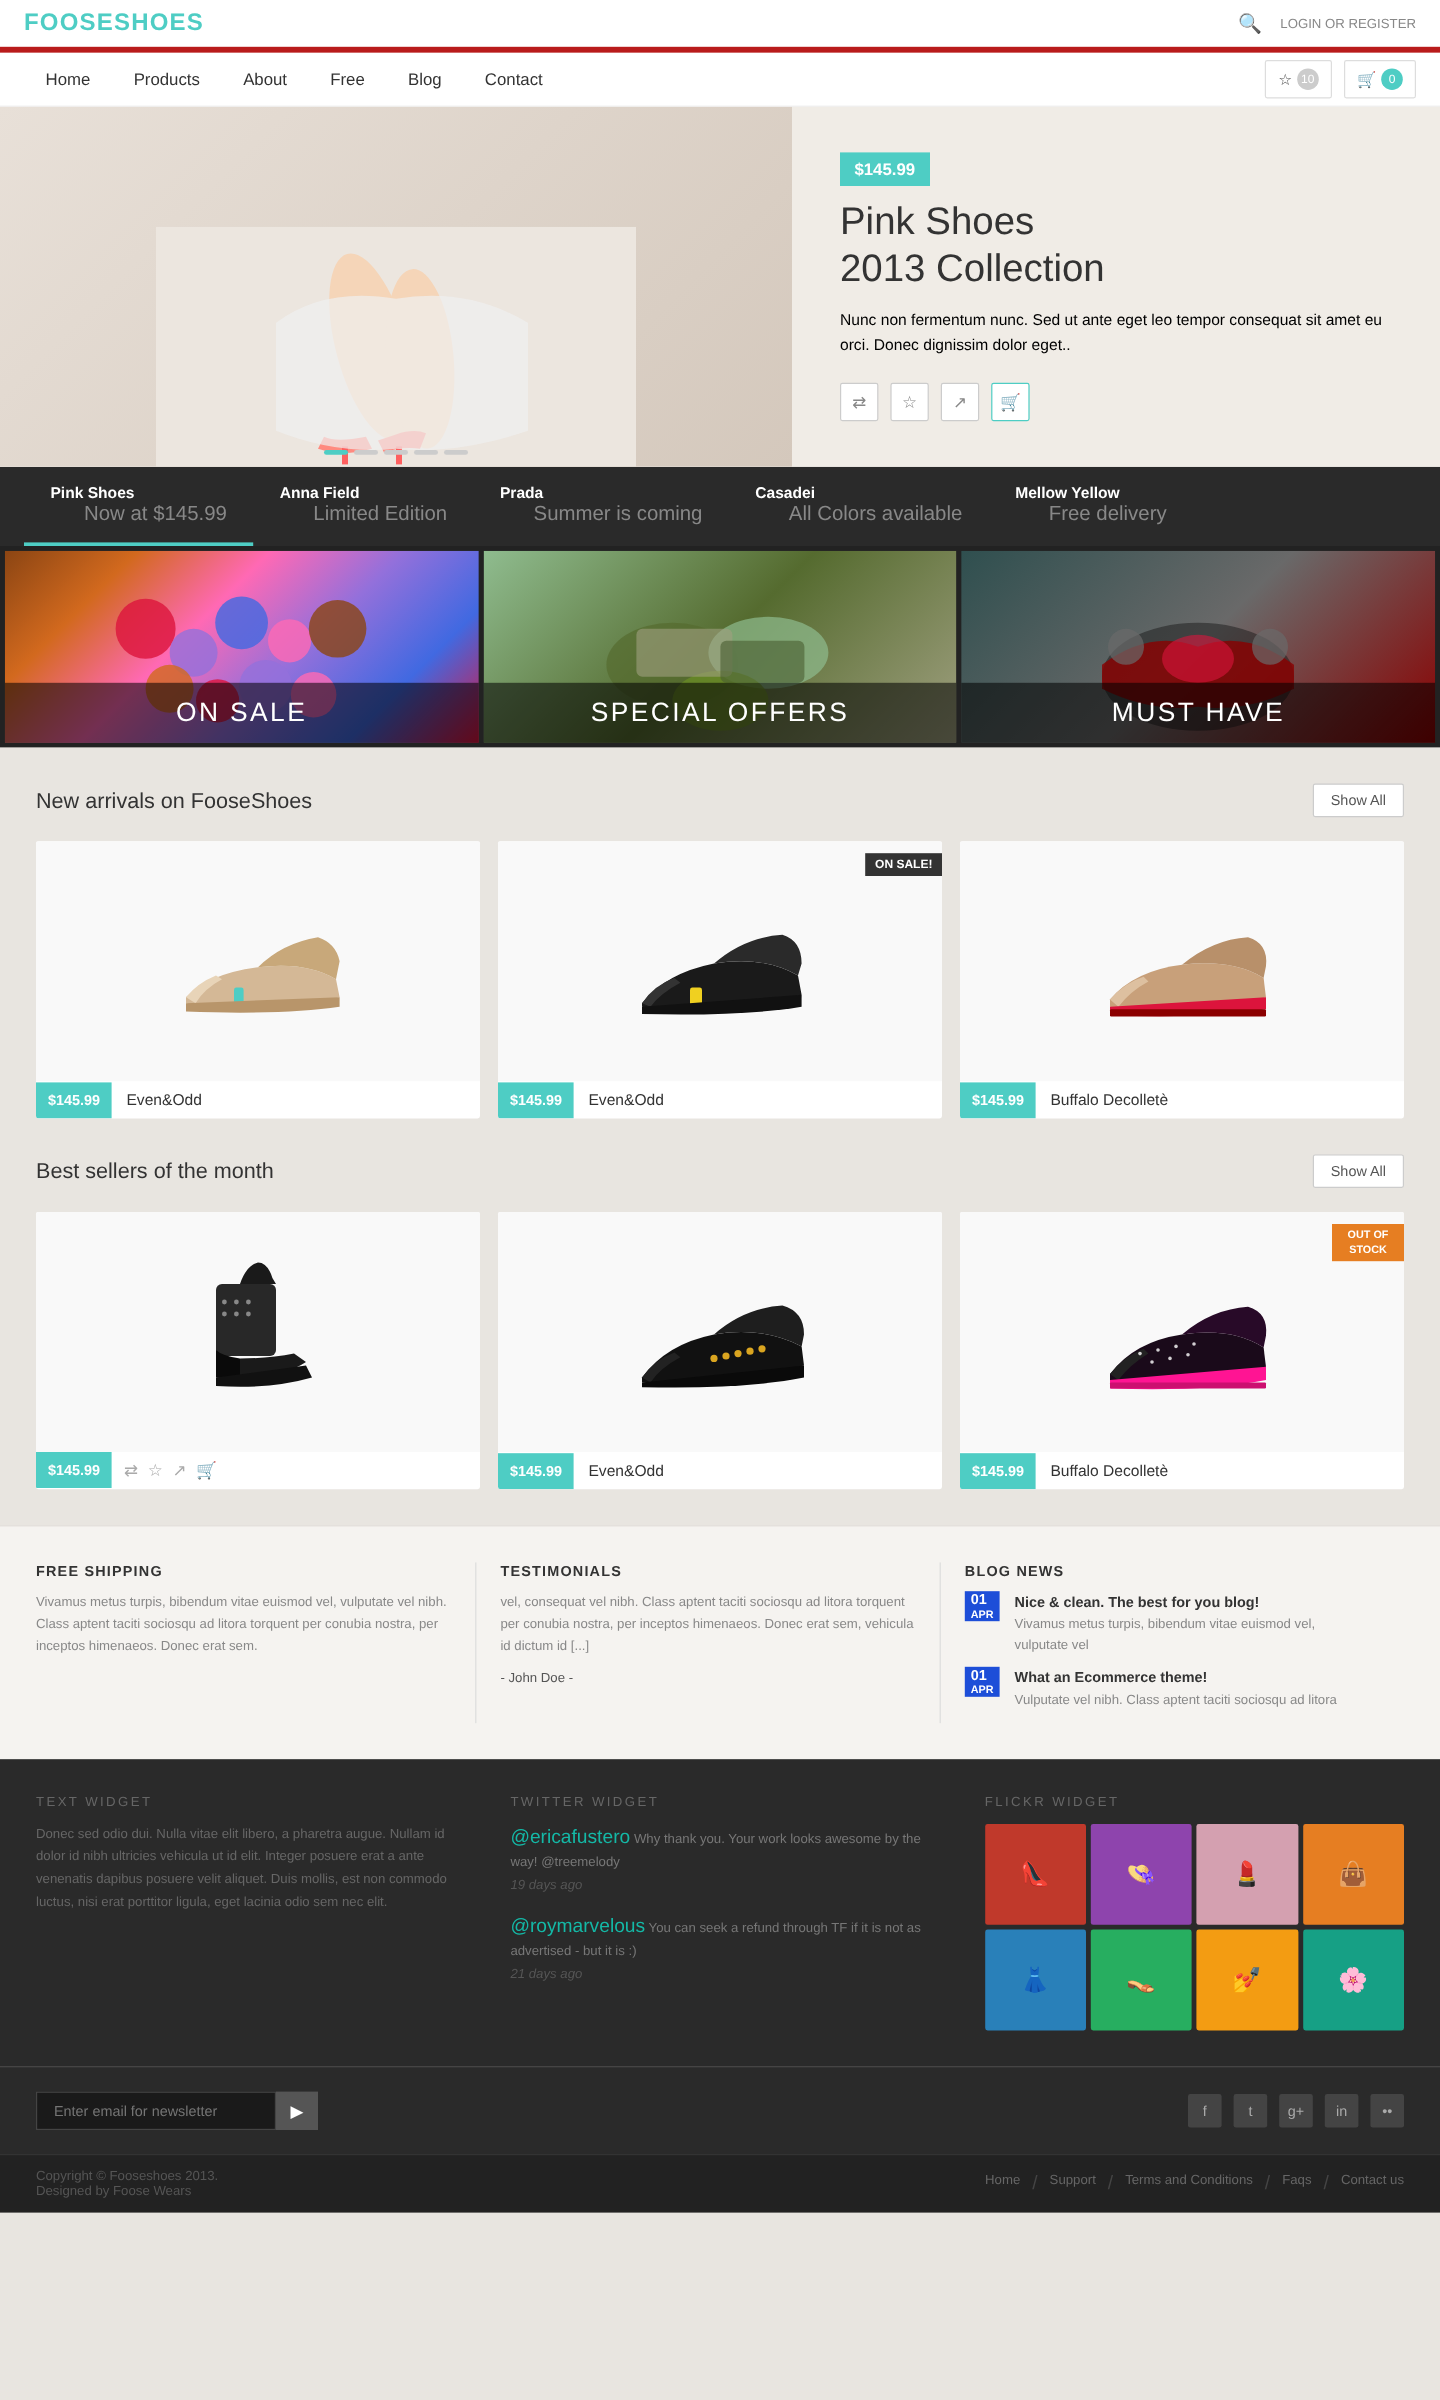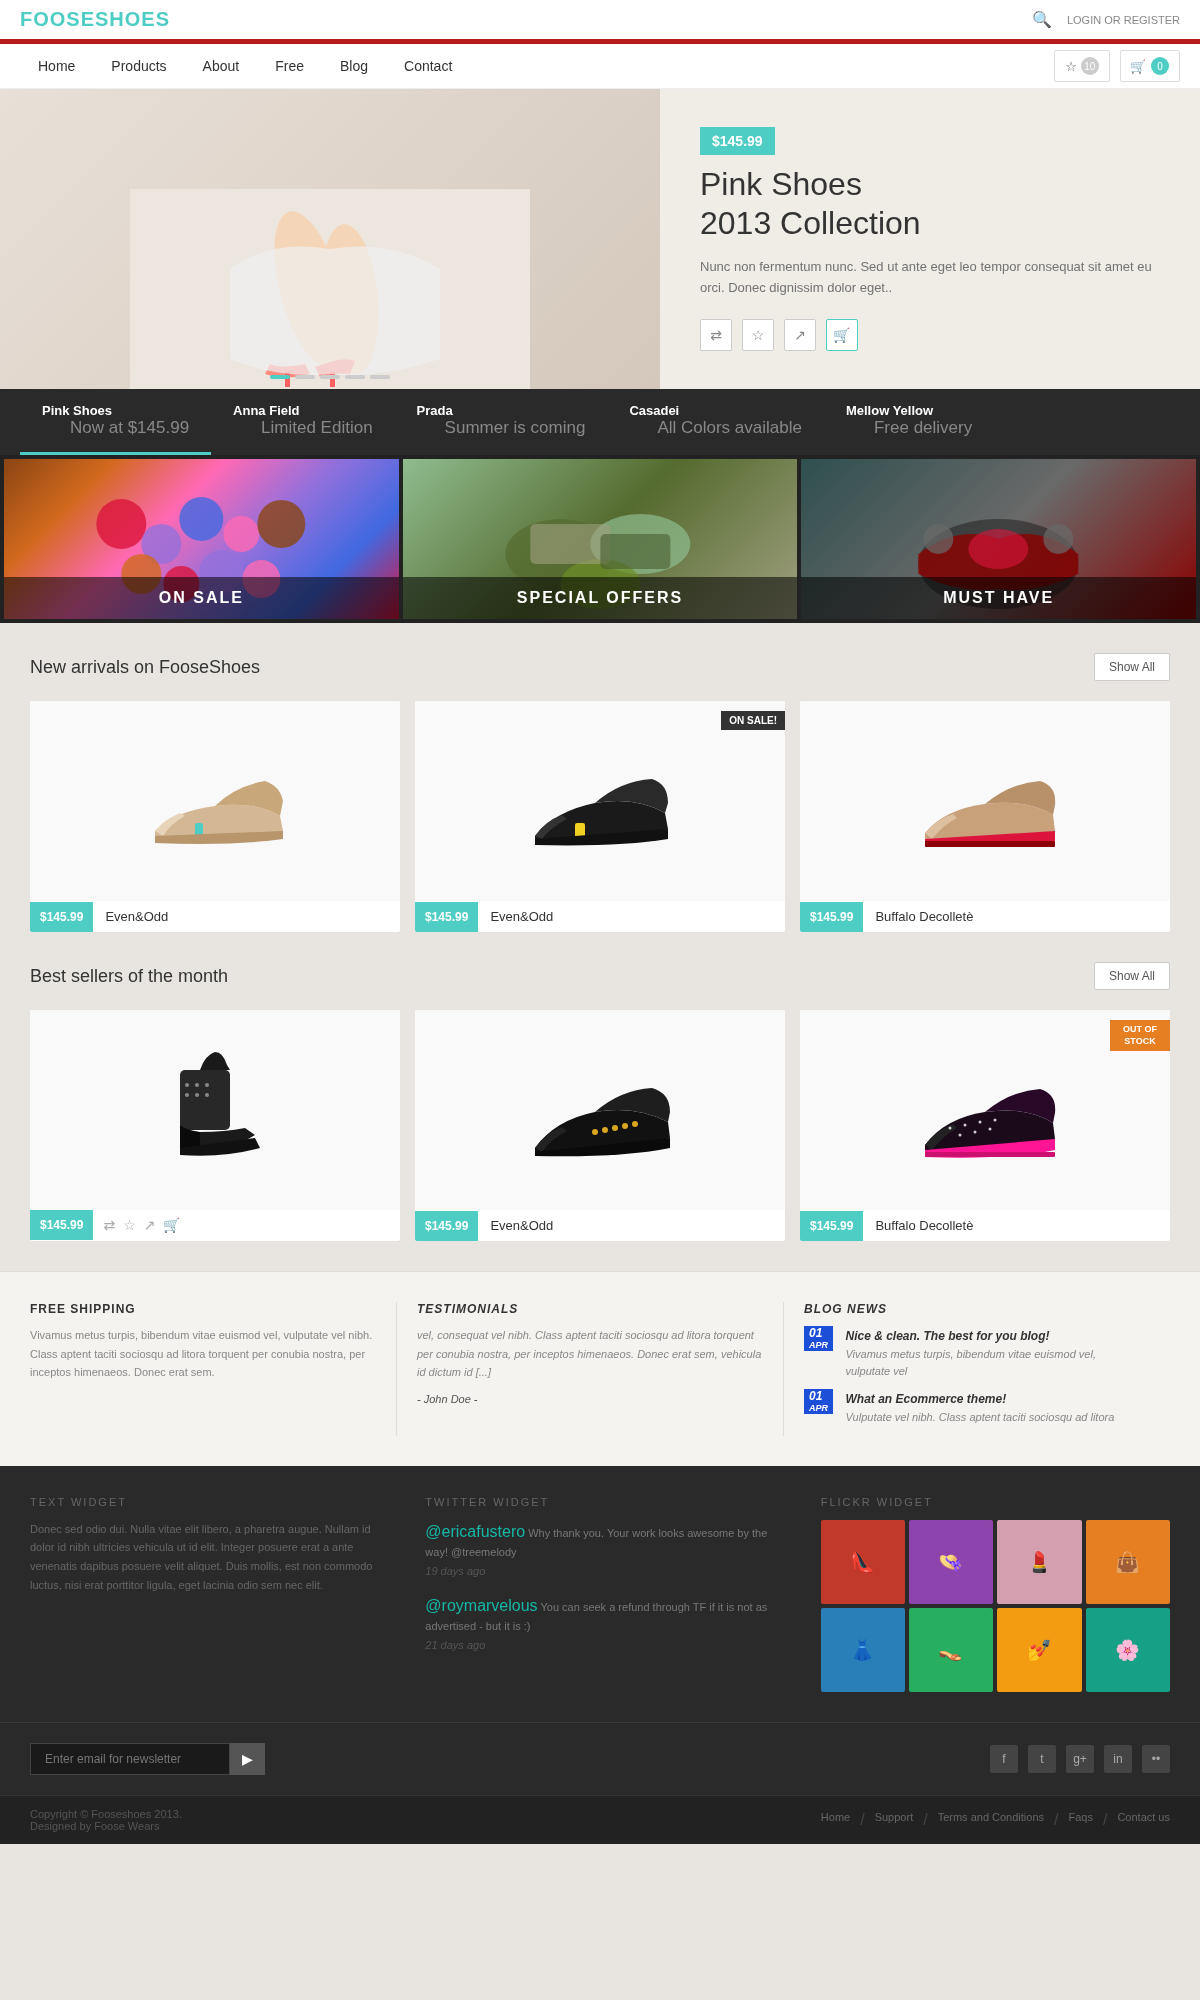--- a/index.html
+++ b/index.html
@@ -136,21 +136,21 @@
     }
     .hero-title {
       font-size: 32px;
       font-weight: 300;
       color: #333;
       line-height: 1.2;
       margin-bottom: 15px;
     }
     .hero-desc {
       font-size: 13px;
-      color: #737373;
+      color: #000000;
       line-height: 1.6;
       margin-bottom: 20px;
     }
     .hero-actions {
       display: flex;
       gap: 10px;
     }
     .hero-action-btn {
       width: 32px;
       height: 32px;
@@ -242,22 +242,22 @@
       position: absolute;
       bottom: 0;
       left: 0;
       right: 0;
       background: rgba(0,0,0,0.55);
       padding: 12px;
       text-align: center;
     }
     .banner-label {
       color: #fff;
-      font-size: 16px;
-      font-weight: bold;
+      font-size: 22px;
+      font-weight: normal;
       letter-spacing: 2px;
     }
 
     
     .section {
       padding: 30px 30px 20px;
     }
     .section-header {
       display: flex;
       justify-content: space-between;
@@ -365,21 +365,20 @@
       margin-top: 10px;
       border-top: 1px solid #e0ddd8;
     }
     .footer-info-col {
       flex: 1;
       padding: 0 20px 0 0;
     }
     .footer-info-col:not(:first-child) {
       padding-left: 20px;
       border-left: 1px solid #e0ddd8;
-      font-style: italic;
     }
     .footer-info-title {
       font-size: 12px;
       font-weight: bold;
       color: #333;
       text-transform: uppercase;
       margin-bottom: 10px;
       letter-spacing: 1px;
     }
     .footer-info-text {

